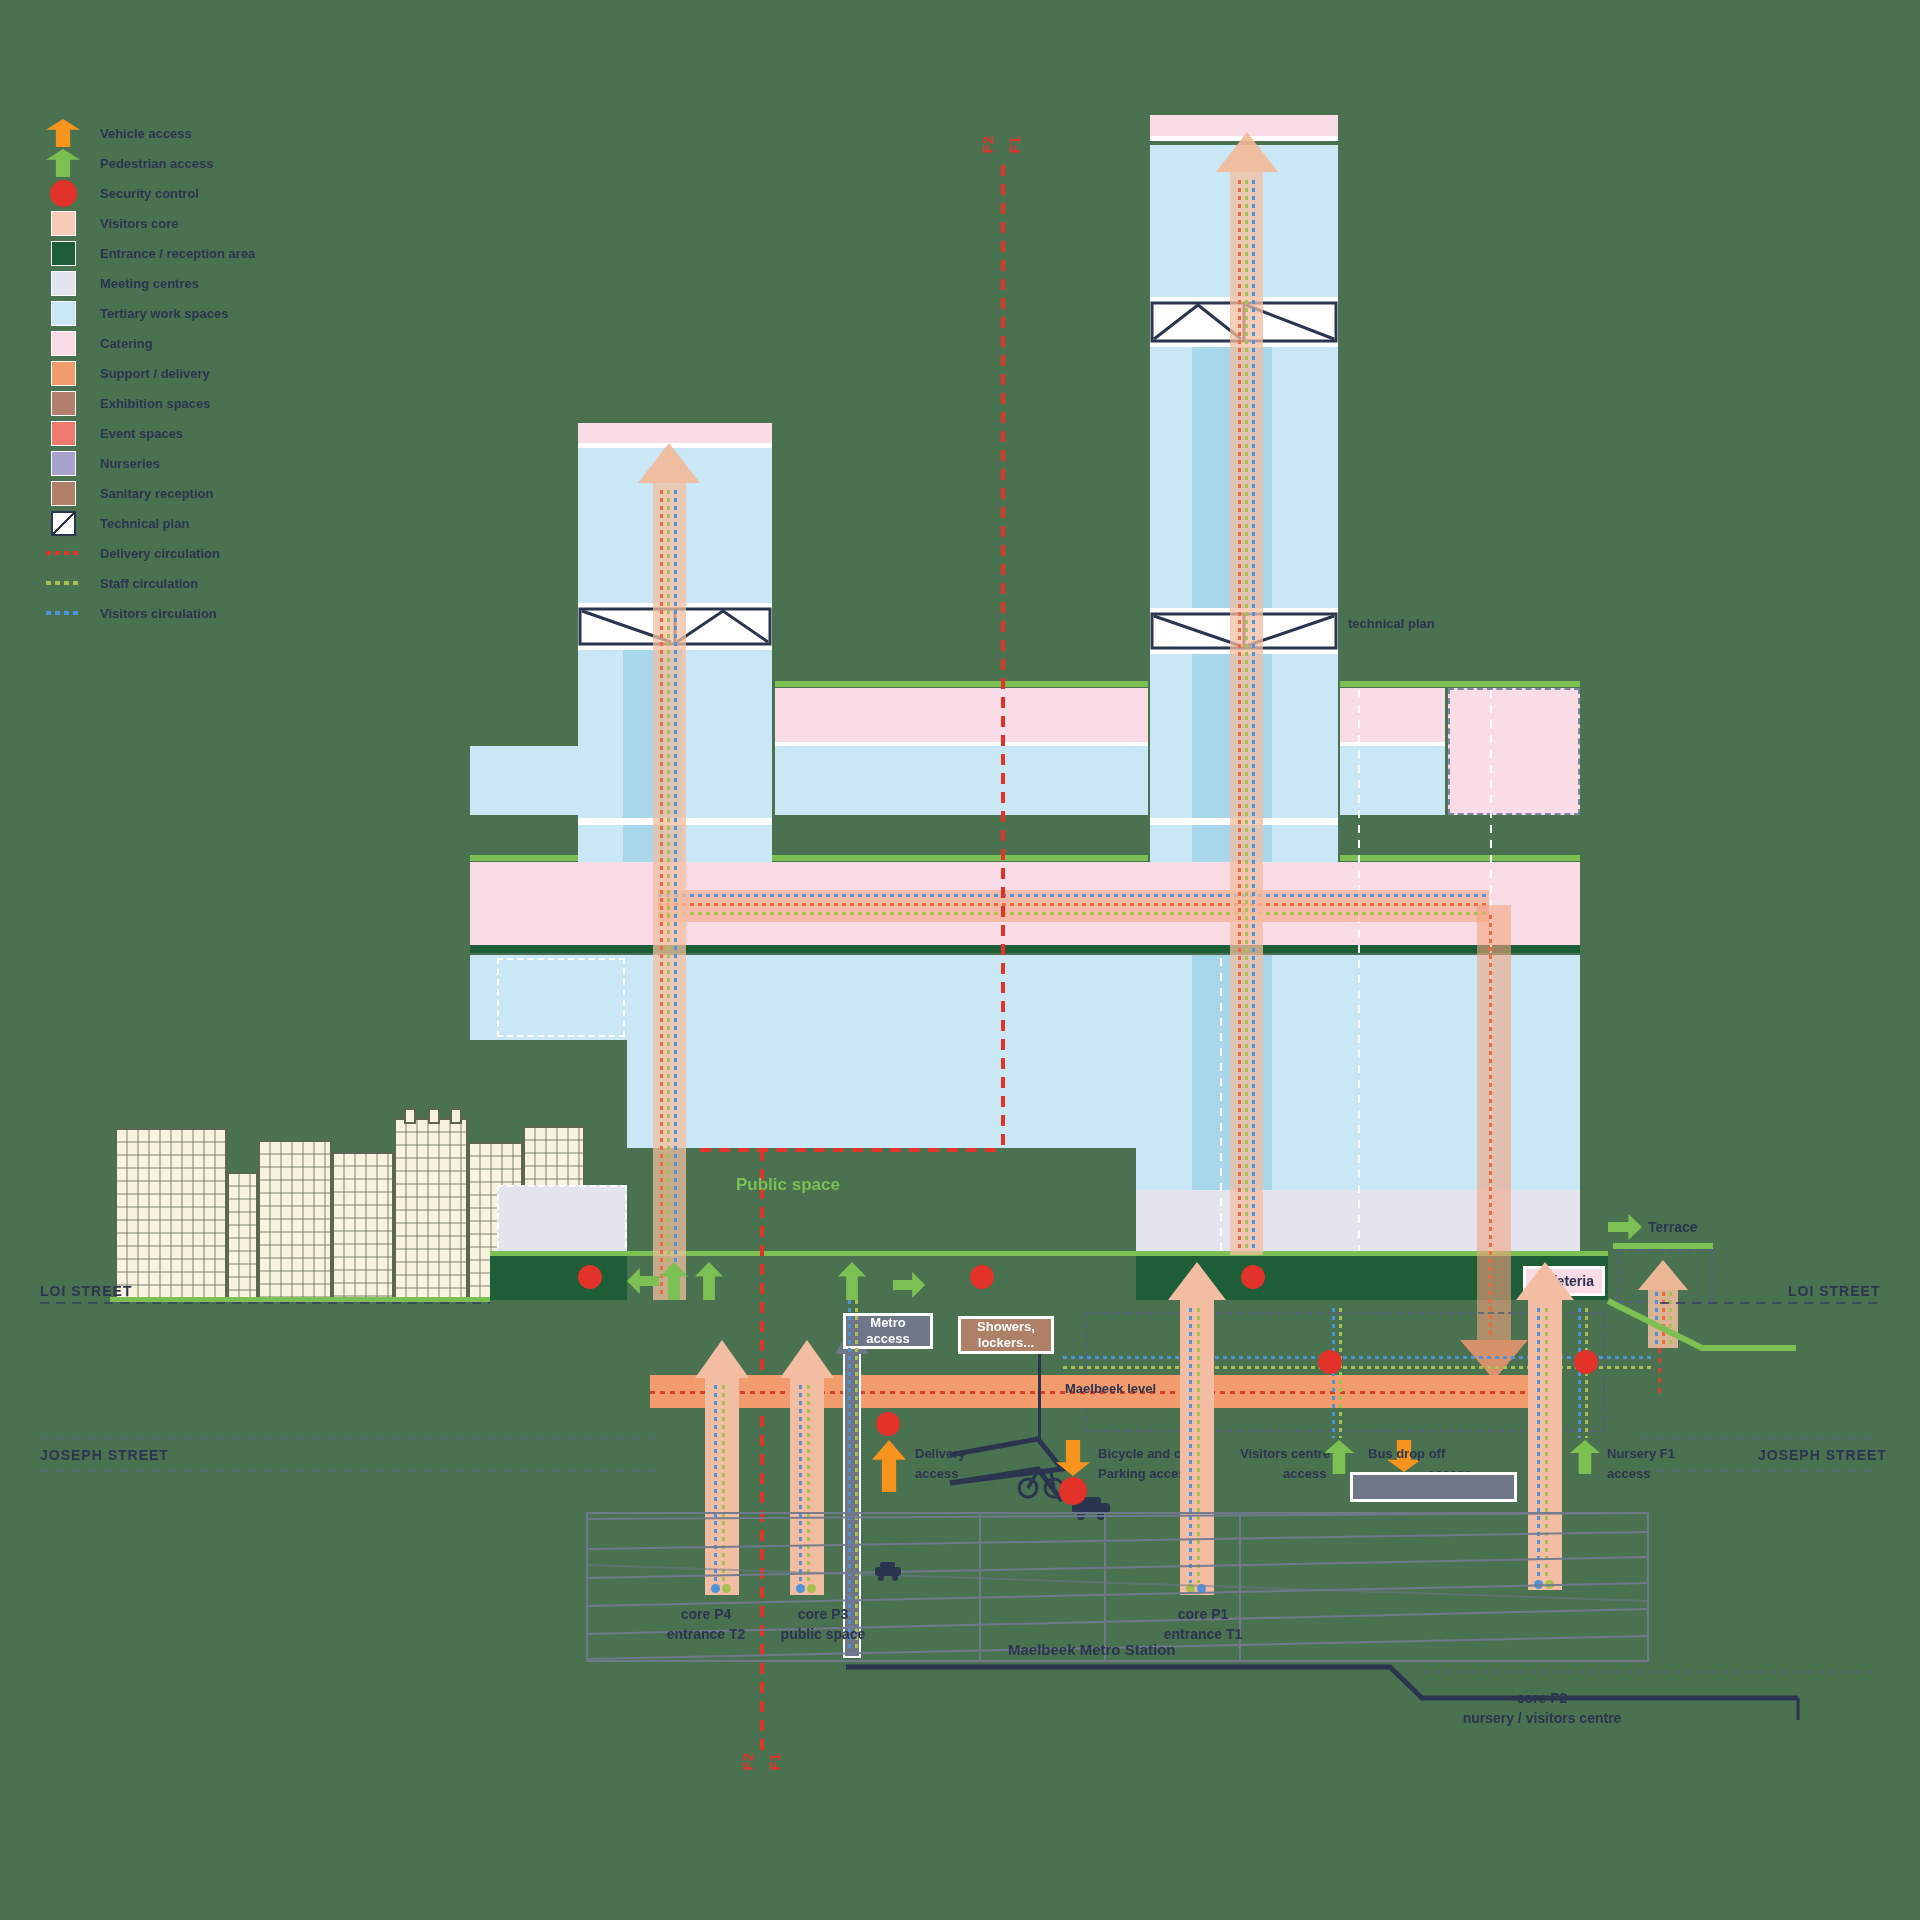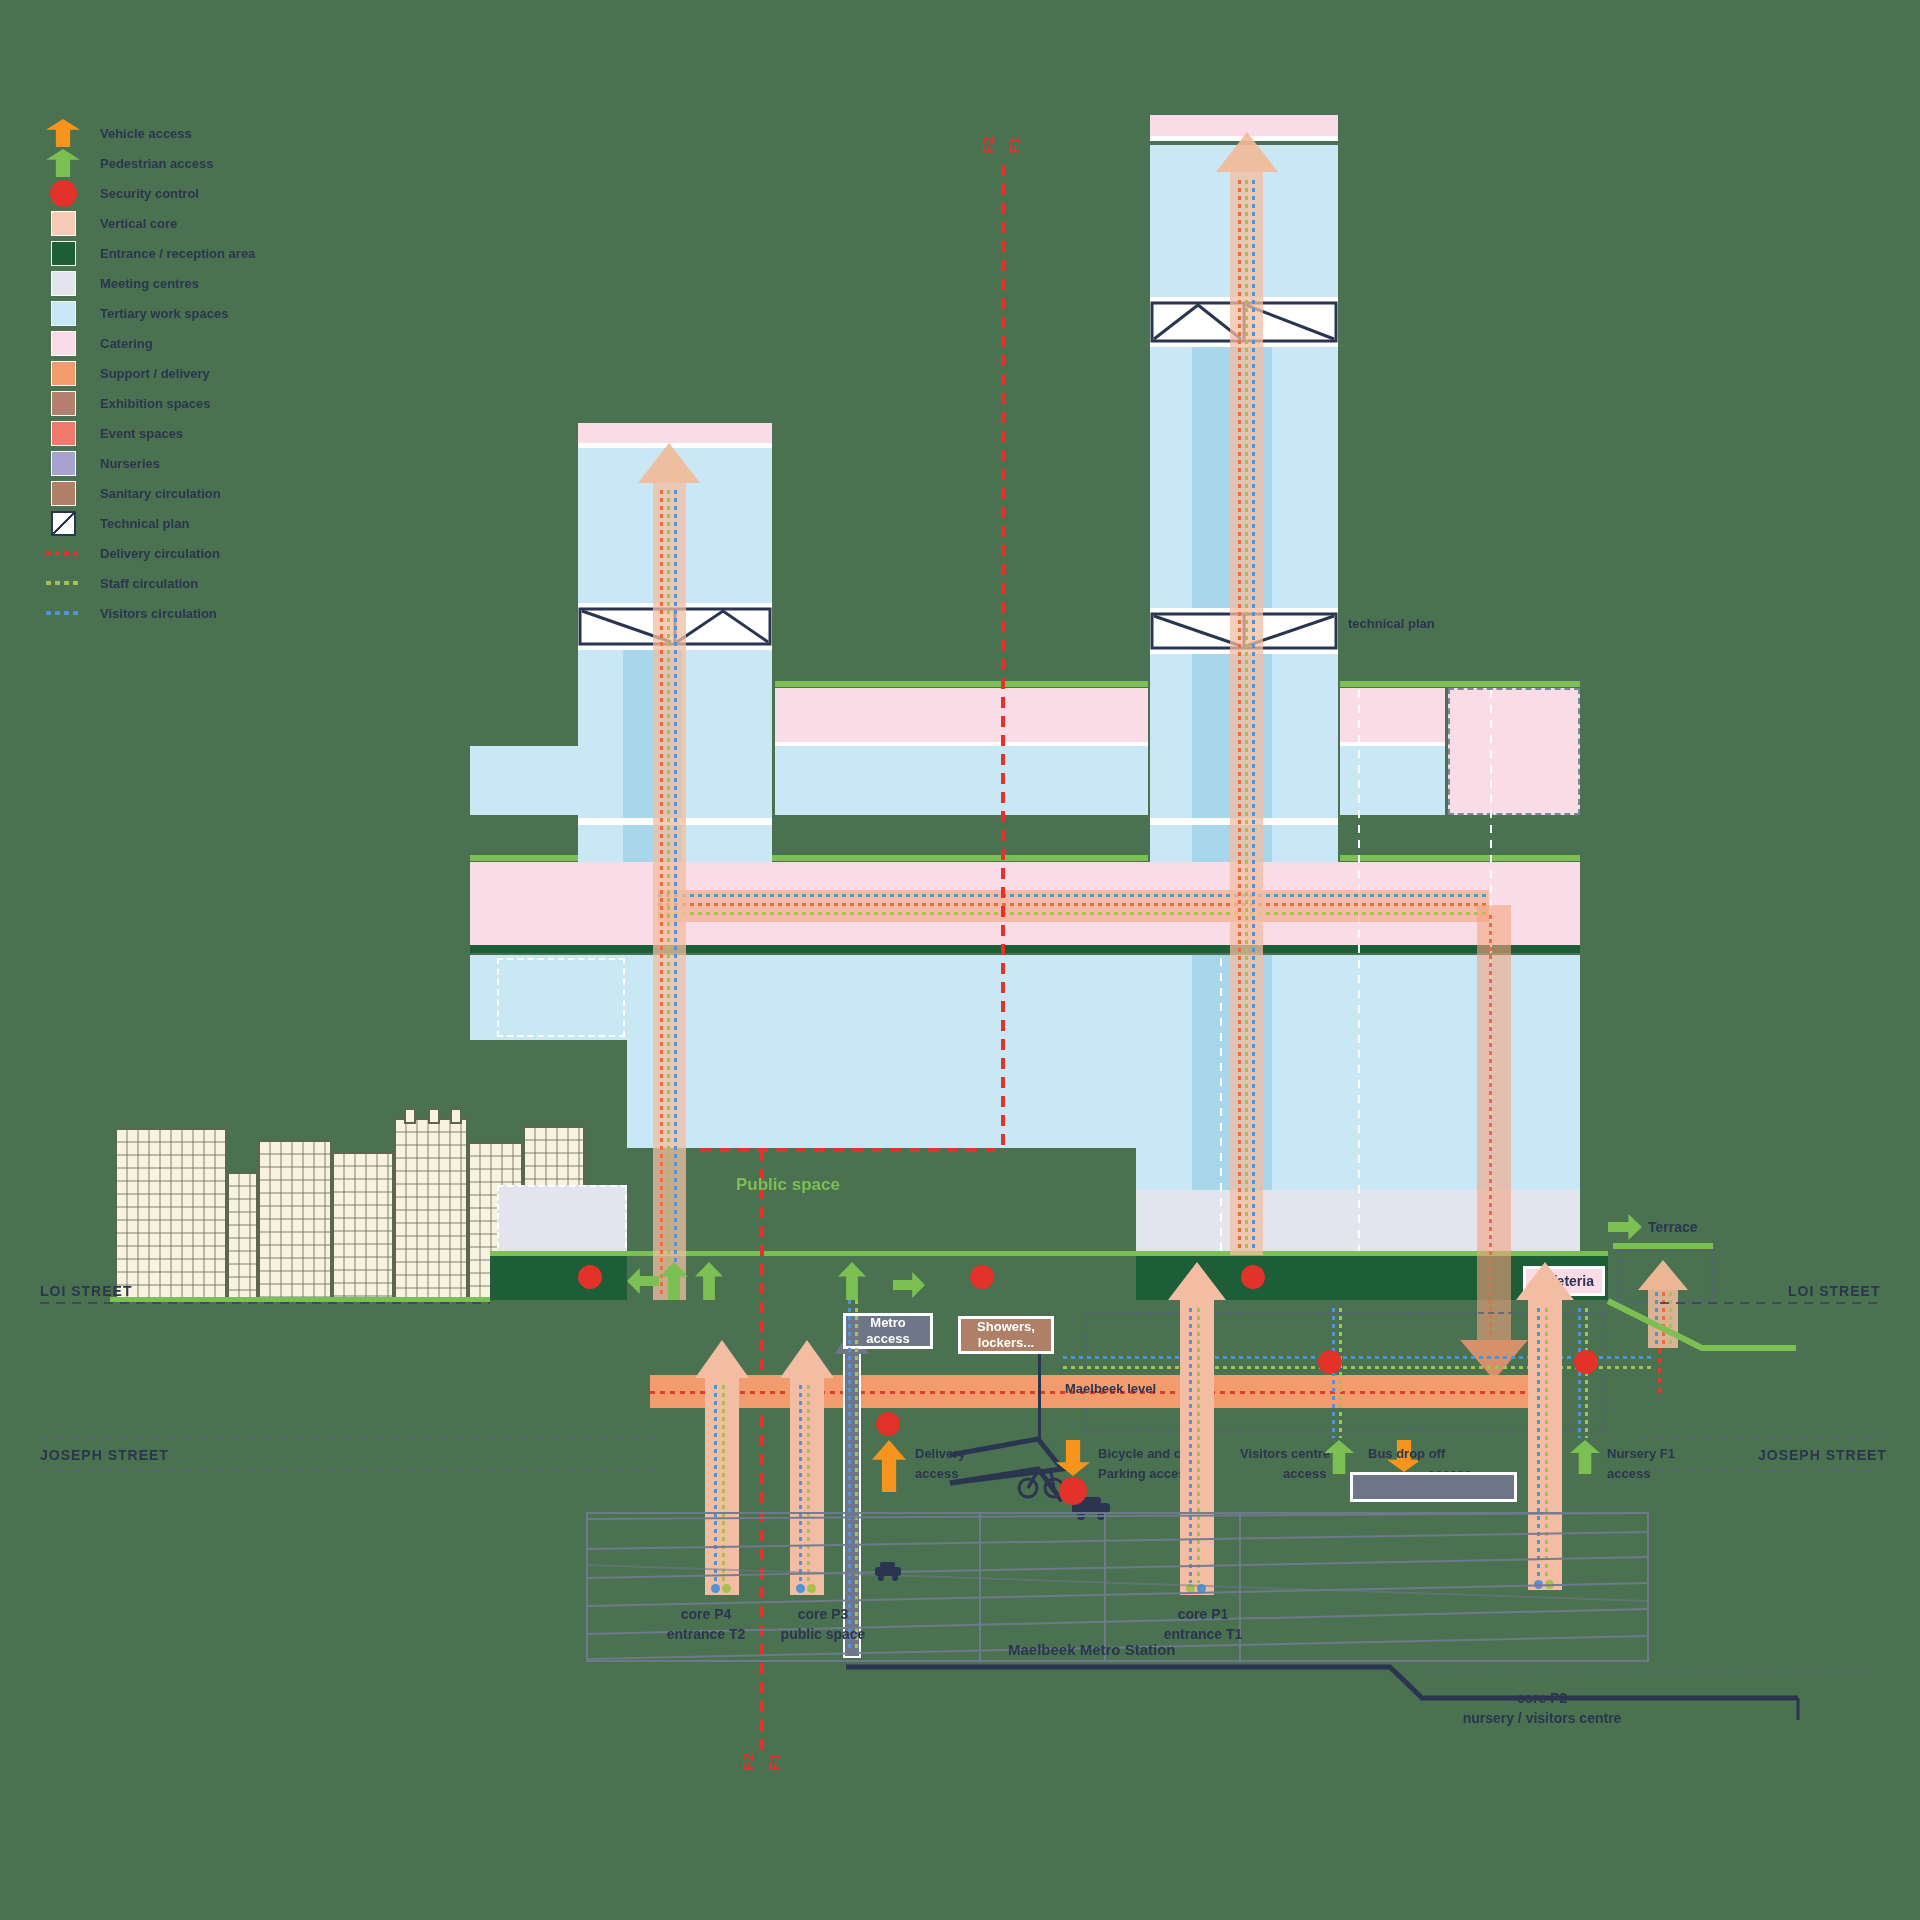--- a/index.html
+++ b/index.html
@@ -361,21 +361,21 @@
       <div class="leg-row">
         <div class="leg-ico">
           <div class="leg-circle"></div>
         </div>
         <span class="leg-label">Security control</span>
       </div>
       <div class="leg-row">
         <div class="leg-ico">
           <div class="leg-swatch" style="background: rgb(246, 204, 184);"></div>
         </div>
-        <span class="leg-label">Vertical core</span>
+        <span class="leg-label">Visitors core</span>
       </div>
       <div class="leg-row">
         <div class="leg-ico">
           <div class="leg-swatch" style="background: rgb(29, 93, 56);"></div>
         </div>
         <span class="leg-label">Entrance / reception area</span>
       </div>
       <div class="leg-row">
         <div class="leg-ico">
           <div class="leg-swatch" style="background: rgb(228, 228, 239);"></div>
@@ -415,21 +415,21 @@
       <div class="leg-row">
         <div class="leg-ico">
           <div class="leg-swatch" style="background: rgb(168, 162, 207);"></div>
         </div>
         <span class="leg-label">Nurseries</span>
       </div>
       <div class="leg-row">
         <div class="leg-ico">
           <div class="leg-swatch" style="background: rgb(176, 129, 104);"></div>
         </div>
-        <span class="leg-label">Sanitary circulation</span>
+        <span class="leg-label">Sanitary reception</span>
       </div>
       <div class="leg-row">
         <div class="leg-ico">
           <div class="leg-tech"></div>
         </div>
         <span class="leg-label">Technical plan</span>
       </div>
       <div class="leg-row">
         <div class="leg-ico">
           <div class="leg-line" style="background-image: repeating-linear-gradient(to right, rgb(226, 50, 42) 0px, rgb(226, 50, 42) 5px, transparent 5px, transparent 9px);"></div>

